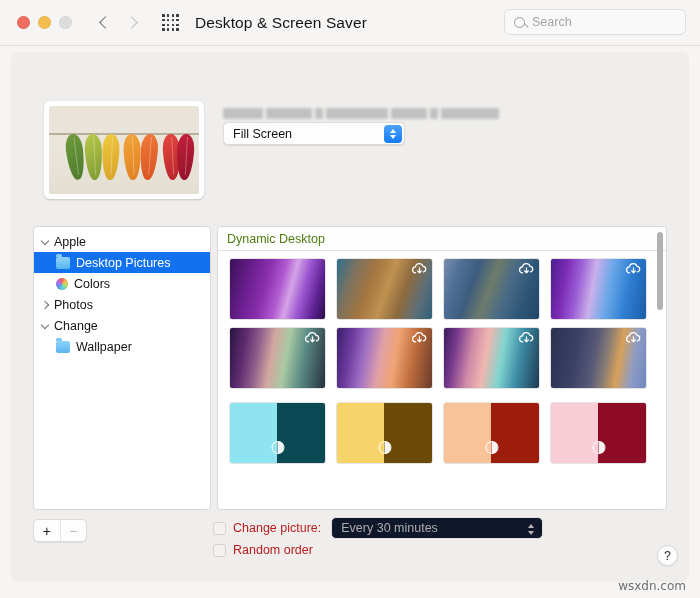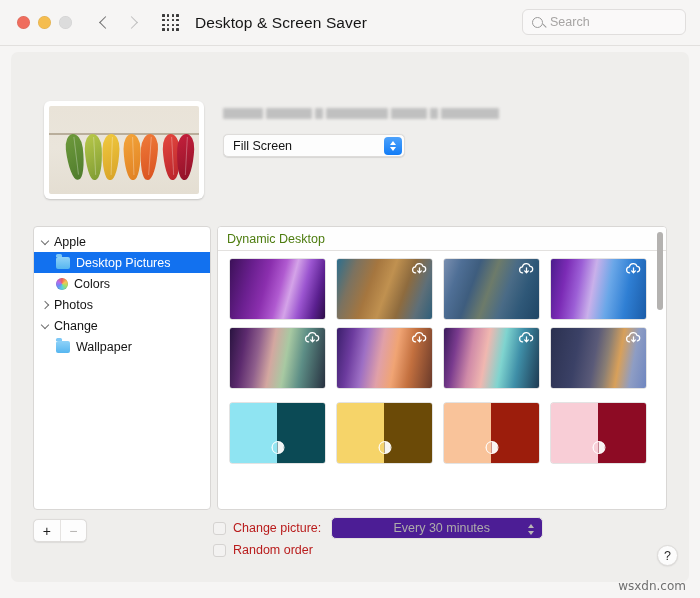--- a/index.html
+++ b/index.html
@@ -77,21 +77,21 @@
   #win-title {
     margin-left: 16px;
     font-size: 15.5px;
     color: #151515;
     letter-spacing: .1px;
   }
 
   #search {
     position: absolute;
     right: 14px; top: 9px;
-    width: 164px; height: 26px;
+    width: 182px; height: 26px;
     border: 1px solid #e0dedd;
     border-radius: 6px;
     background: #faf9f9;
     display: flex; align-items: center;
     padding-left: 9px;
   }
   #search .mag {
     width: 11px; height: 11px;
     border: 1.4px solid #9a9a9a;
     border-radius: 50%;
@@ -201,21 +201,21 @@
     filter: blur(1.6px);
     opacity: .92;
   }
   #redacted span {
     display: block;
     height: 11px;
     background: #bdbdbd;
     border-radius: 1px;
   }
   #popup-fill {
-    margin-top: 12px;
+    margin-top: 0;
     width: 182px; height: 23px;
     background: #fdfdfd;
     border: 1px solid #dedcda;
     border-radius: 5px;
     box-shadow: 0 .5px 1px rgba(0,0,0,.10);
     display: flex; align-items: center;
     position: relative;
   }
   #popup-fill .lbl {
     font-size: 12.5px;
@@ -411,26 +411,25 @@
     border: 1px solid #d5d3d1;
     border-radius: 3px;
     background: #f3f2f1;
     margin-right: 7px;
     flex: 0 0 13px;
   }
   .flabel { font-size: 12.5px; color: #b91c1c; }
   #interval {
     margin-left: 10px;
     width: 212px; height: 22px;
-    background: #4c1d95;
+    background: #0f172a;
     border: 1px solid #e3e1df;
     border-radius: 5px;
     display: flex; align-items: center;
     position: relative;
-    justify-content: center;
   }
   #interval .lbl { font-size: 12.5px; color: #aeacab; margin-left: 9px; }
   .stepper-gray {
     position: absolute; right: 7px; top: 3px;
     width: 9px; height: 16px;
     display: flex; flex-direction: column;
     align-items: center; justify-content: center; gap: 3px;
   }
   .stepper-gray i { width: 0; height: 0; border-left: 3.4px solid transparent; border-right: 3.4px solid transparent; }
   .stepper-gray i.up { border-bottom: 4px solid #b9b7b5; }

